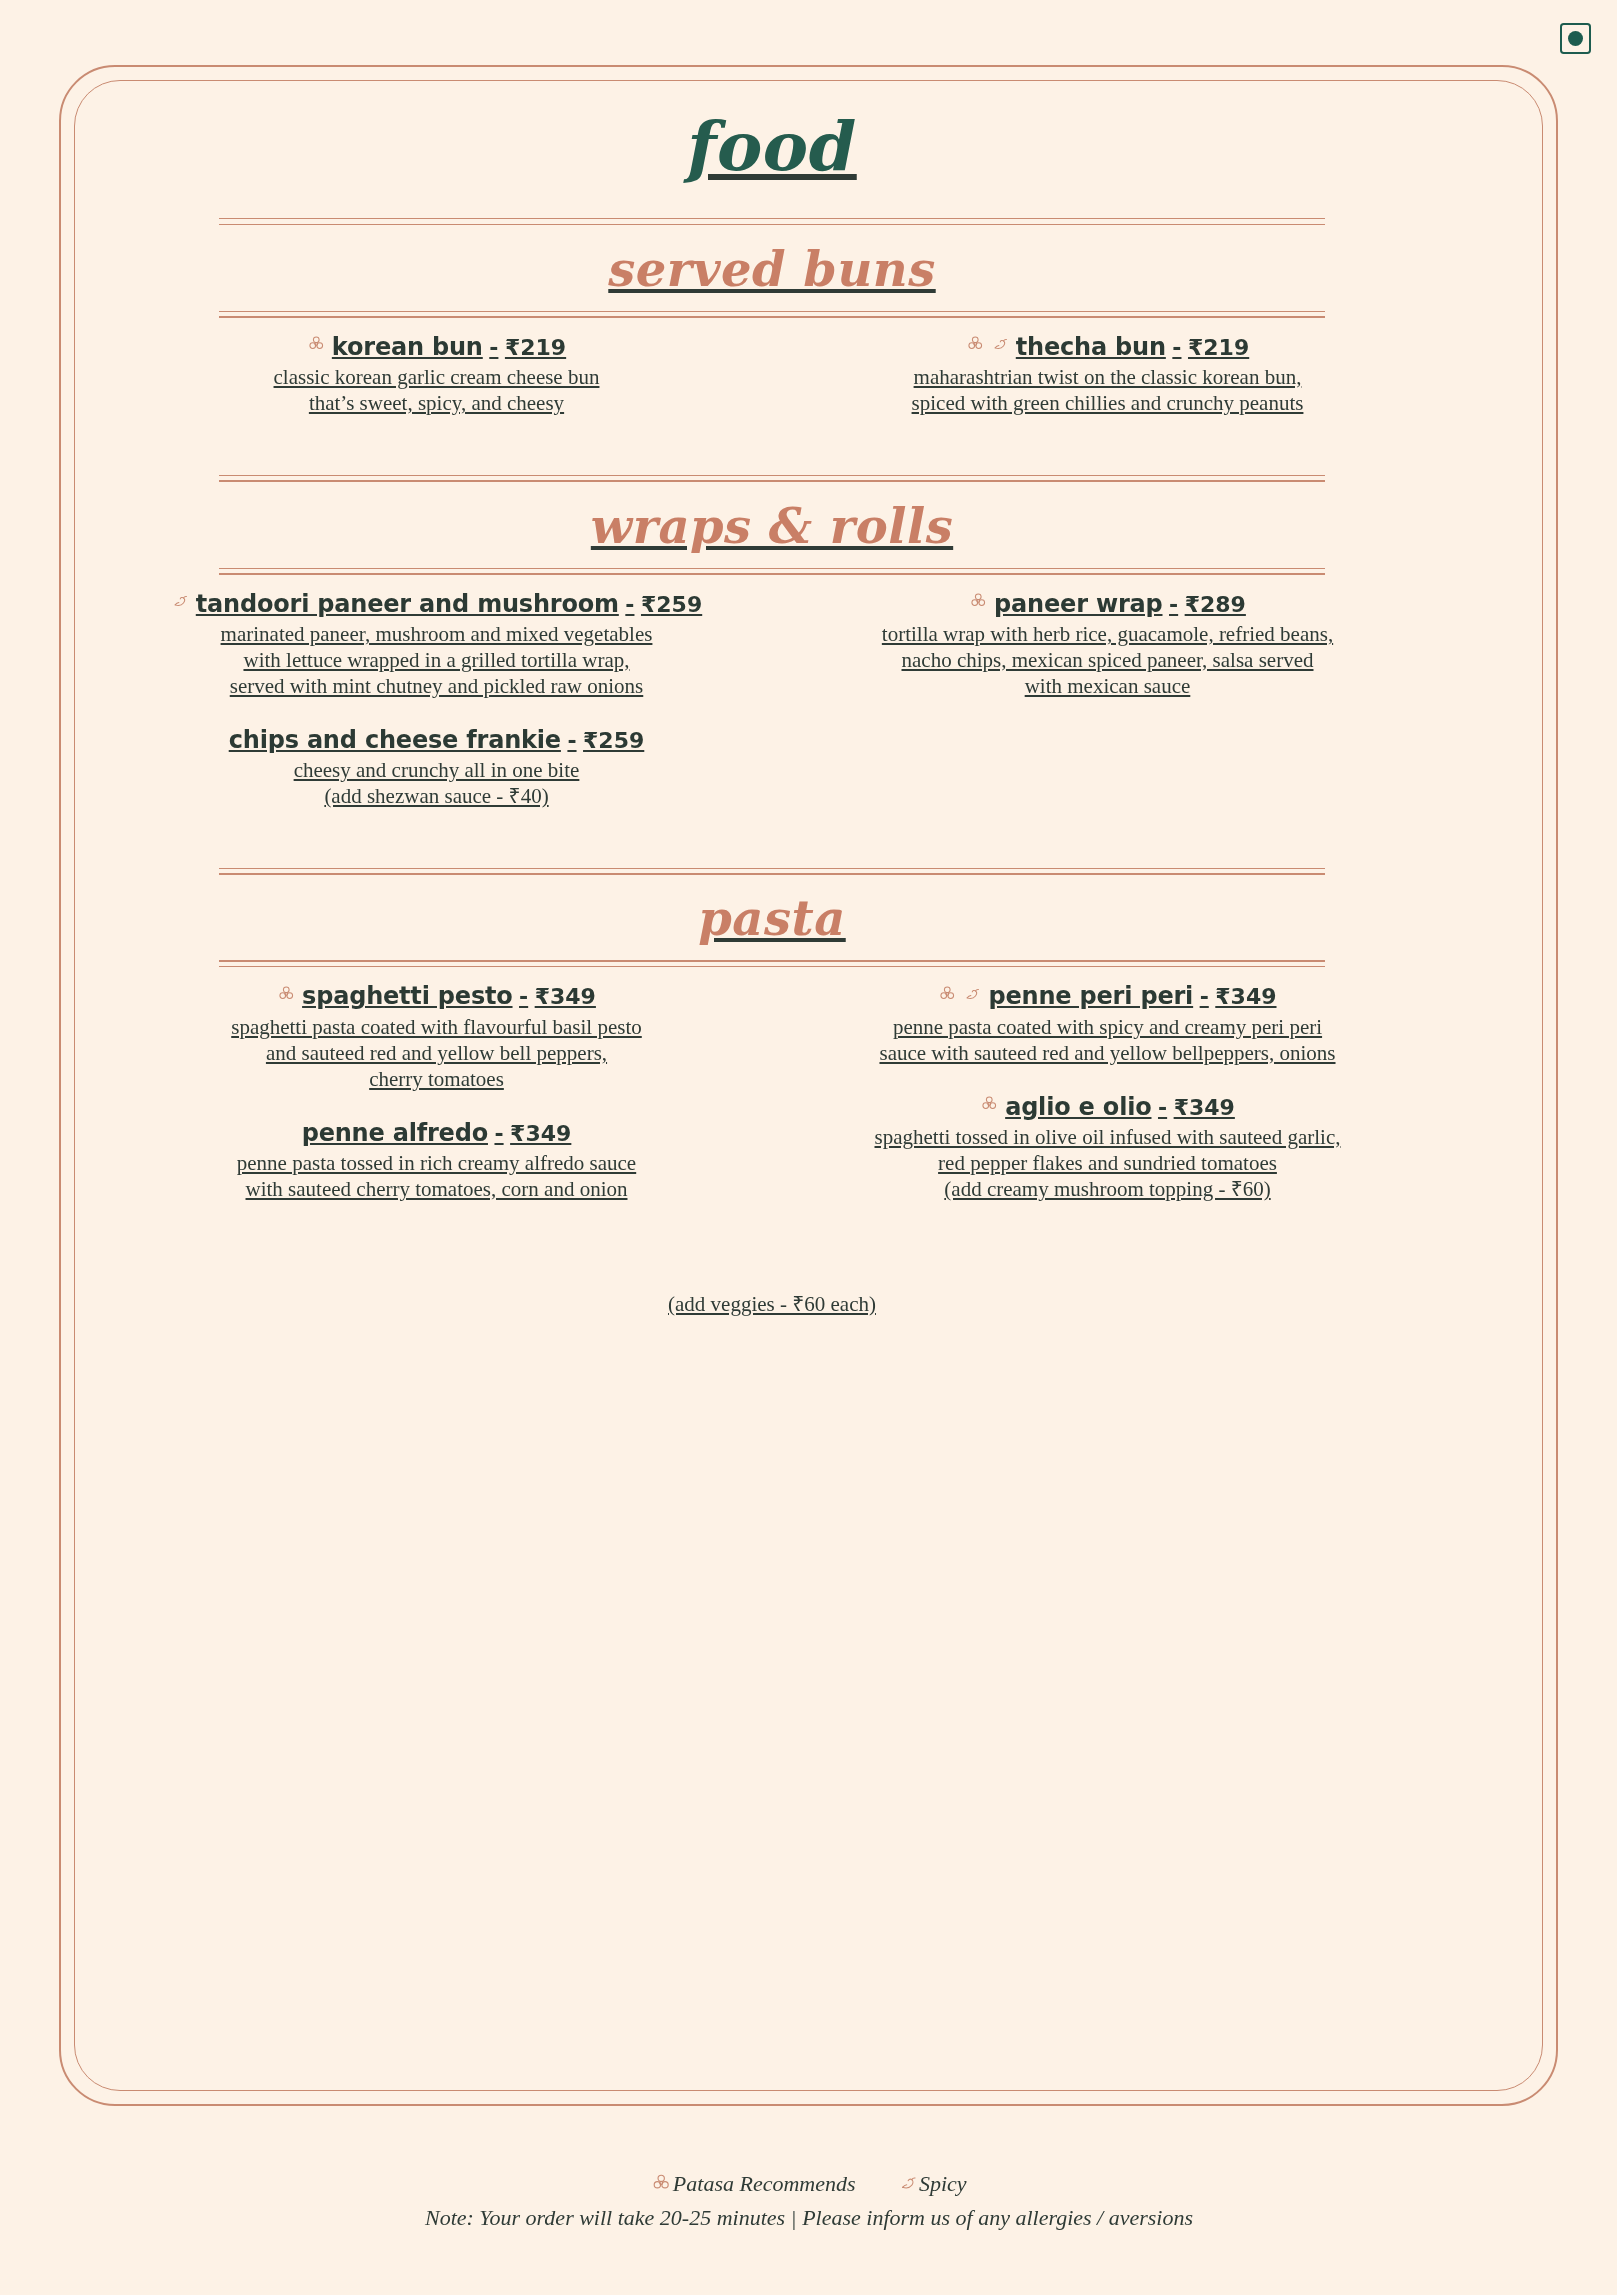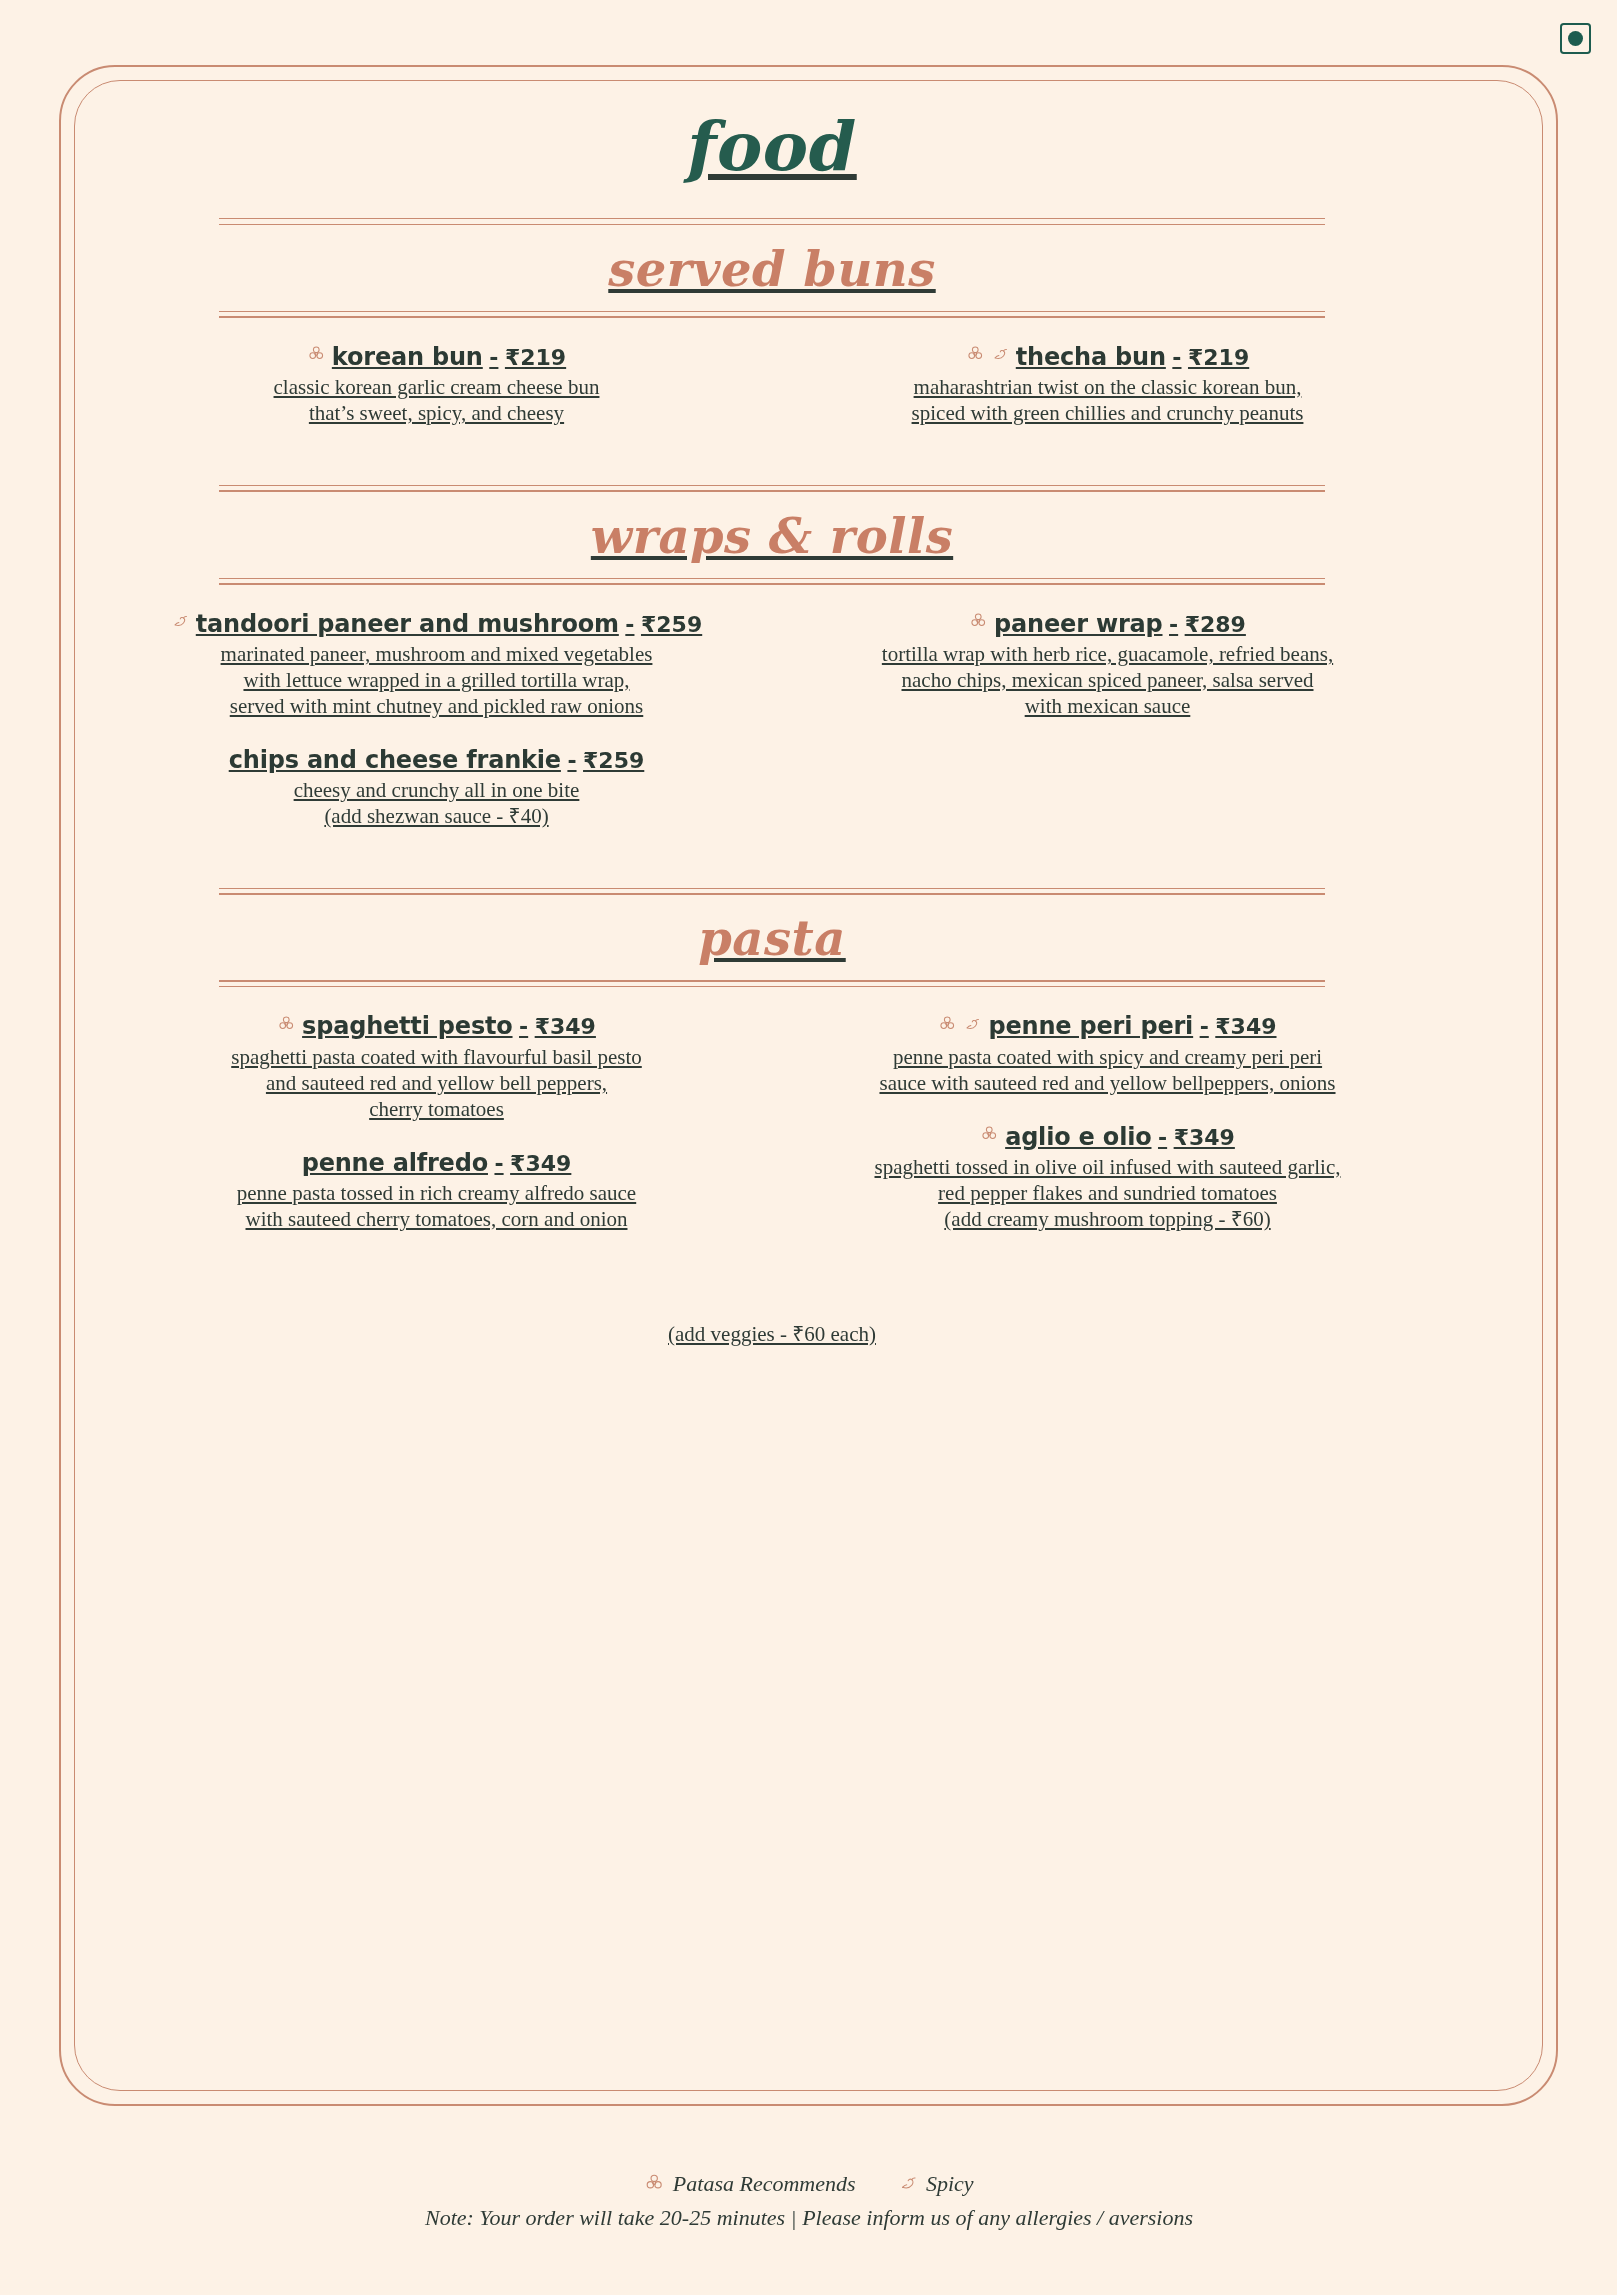--- a/index.html
+++ b/index.html
@@ -106,21 +106,21 @@
     padding: 15.7px 0 14px 0;
     letter-spacing: 0.5px;
   }
 
   
   .items {
     width: 1342px;
     margin: 0 auto;
     display: flex;
     flex-wrap: wrap;
-    padding-top: 25px;
+    padding-top: 15px;
   }
   .col {
     width: 671px;
     box-sizing: border-box;
   }
   .item {
     text-align: center;
     padding: 0 42px 26px 42px;
     box-sizing: border-box;
   }
@@ -197,21 +197,21 @@
     gap: 42px;
     font-family: "Liberation Serif", serif;
     font-style: italic;
     font-size: 22px;
     color: #2f3b36;
     margin-bottom: 6.5px;
   }
   .legend-entry {
     display: flex;
     align-items: center;
-    gap: 8px;
+    gap: 1px;
   }
   .footer-note {
     font-family: "Liberation Serif", serif;
     font-style: italic;
     font-size: 22px;
     color: #2f3b36;
     line-height: 1.25;
   }
 </style>
 </head>

